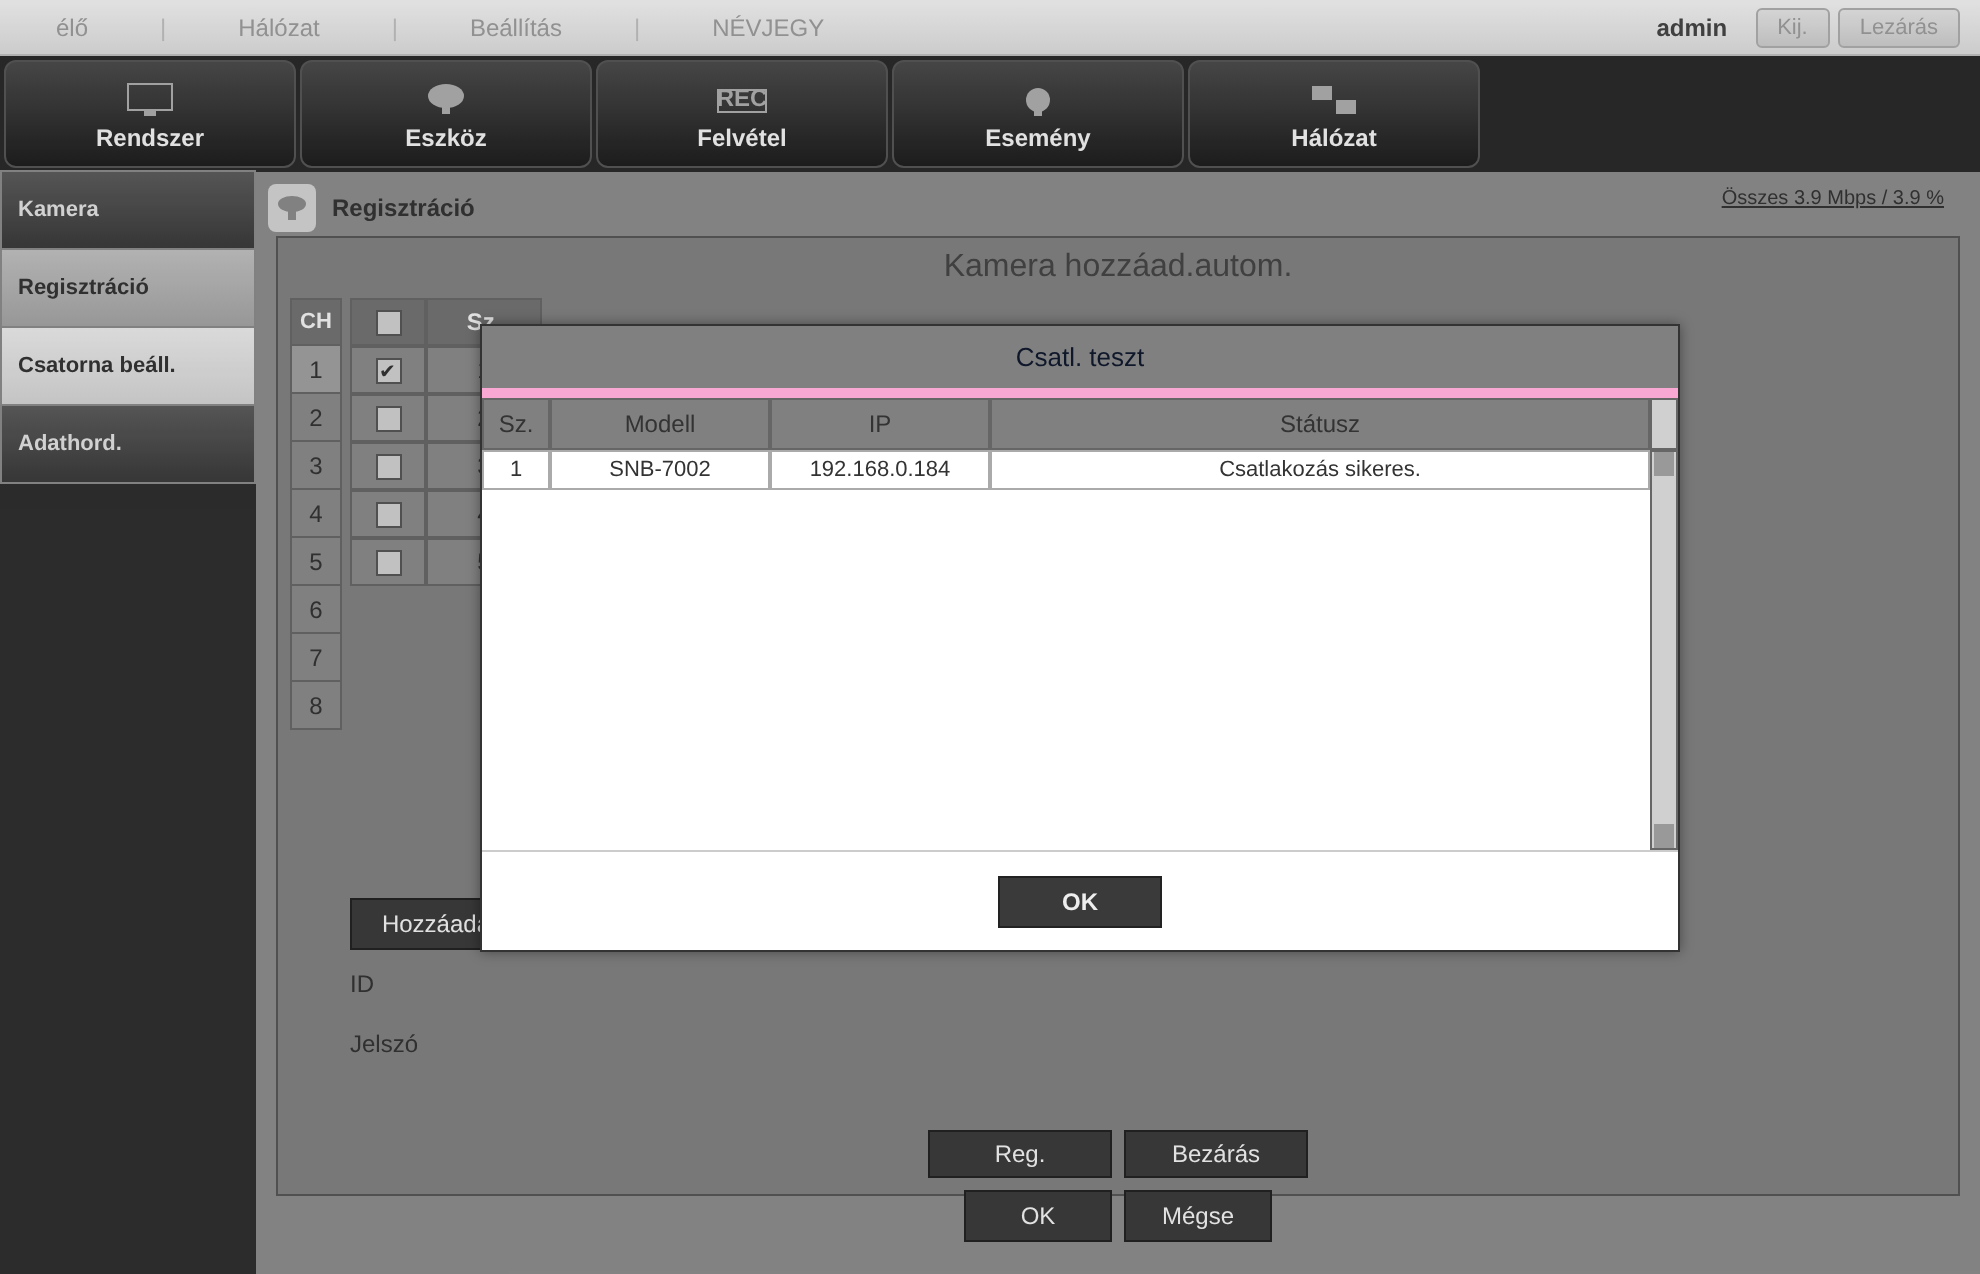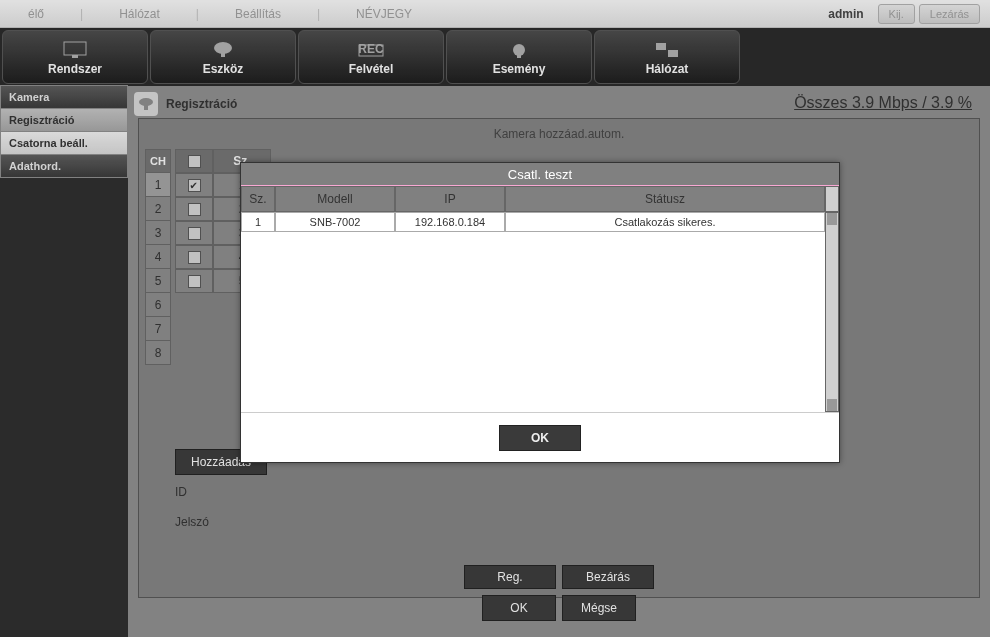--- a/index.html
+++ b/index.html
@@ -9,29 +9,29 @@
   .topbar .menu span{padding:0 18px}
   .topbar .divider{color:#bbb;padding:0}
   .topbar .spacer{flex:1}
   .topbar .user{color:#444;font-weight:bold;margin-right:10px}
   .topbar .btn{background:linear-gradient(#e0e0e0,#c8c8c8);border:1px solid #aaa;border-radius:3px;padding:3px 10px;margin-left:4px;color:#999;font-size:11px}
   .maintabs{height:58px;background:#2a2a2a;display:flex;padding:2px;gap:2px}
   .tab{width:146px;background:linear-gradient(#4a4a4a,#1e1e1e);border:1px solid #555;border-radius:6px;display:flex;flex-direction:column;align-items:center;justify-content:center;color:#eee;font-weight:bold;font-size:13px;cursor:pointer}
   .tab .ticon{width:40px;height:24px;display:flex;align-items:center;justify-content:center;color:#aaa}
   .content{position:absolute;top:86px;left:0;right:0;bottom:0;display:flex}
   .sidebar{width:128px;background:#2e2e2e}
-  .side-item{height:24px;background:linear-gradient(#e6e6e6,#cfcfcf);border:1px solid #888;display:flex;align-items:center;padding-left:8px;color:#333;font-weight:bold;font-size:11px;margin-top:-1px;cursor:pointer}
+  .side-item{height:40px;background:linear-gradient(#e6e6e6,#cfcfcf);border:1px solid #888;display:flex;align-items:center;padding-left:8px;color:#333;font-weight:bold;font-size:11px;margin-top:-1px;cursor:pointer}
   .side-item.dark{background:linear-gradient(#5a5a5a,#3a3a3a);color:#ddd}
   .side-item.sel{background:linear-gradient(#bcbcbc,#a0a0a0)}
   .main{flex:1;background:#8a8a8a;position:relative}
   .page-hdr{height:36px;display:flex;align-items:center;padding-left:6px;gap:8px;color:#333;font-weight:bold;font-size:15px}
   .page-hdr .picon{width:24px;height:24px;background:#cfcfcf;border-radius:4px;display:flex;align-items:center;justify-content:center}
-  .page-hdr .stats{position:absolute;right:18px;top:8px;font-size:16px;font-weight:normal;text-decoration:underline;color:#333}
+  .page-hdr .stats{position:absolute;right:18px;top:8px;font-size:10px;font-weight:normal;text-decoration:underline;color:#333}
   .reg-panel{position:absolute;top:32px;left:10px;right:10px;height:480px;background:#7f7f7f;border:1px solid #555}
-  .reg-title{height:30px;display:flex;align-items:center;justify-content:center;color:#444;font-size:12px}
+  .reg-title{height:30px;display:flex;align-items:center;justify-content:center;color:#444;font-size:16px}
   .grid{display:flex;align-items:flex-start;padding:0 6px}
   .chcol{width:26px}
   .chcol .chhdr{height:24px;border:1px solid #666;background:#707070;display:flex;align-items:center;justify-content:center;color:#eee;font-weight:bold;font-size:11px}
   .chcol .chcell{height:24px;border:1px solid #666;border-top:none;background:#878787;display:flex;align-items:center;justify-content:center;color:#333;cursor:pointer}
   .chcol .chcell.sel{background:#9c9c9c}
   .tbl{flex:1;margin-left:4px}
   .trow{display:flex;height:24px}
   .tcell{border:1px solid #666;display:flex;align-items:center;justify-content:center;background:#878787;color:#333}
   .trow.hdr .tcell{background:#707070;color:#eee;font-weight:bold}
   .c-chk{width:38px}
@@ -41,24 +41,24 @@
   .panel-form{position:absolute;left:36px;bottom:62px;width:600px}
   .panel-form .addbtn{width:92px;height:26px;background:#3a3a3a;color:#eee;border:1px solid #222;display:flex;align-items:center;justify-content:center}
   .panel-form .frow{display:flex;align-items:center;height:26px;margin-top:4px}
   .panel-form .flab{width:70px;color:#333}
   .reg-footer{position:absolute;bottom:8px;left:0;right:0;display:flex;justify-content:center;gap:6px}
   .reg-footer button{width:92px;height:24px;background:#3a3a3a;color:#eee;border:1px solid #222}
   .main-footer{position:absolute;bottom:16px;left:0;right:0;display:flex;justify-content:center;gap:6px}
   .main-footer button{width:74px;height:26px;background:#3a3a3a;color:#eee;border:1px solid #222}
   .overlay{position:absolute;top:0;left:0;right:0;bottom:0;background:rgba(0,0,0,.05)}
   .modal{position:absolute;top:162px;left:240px;width:600px;background:#fff;border:1px solid #333;box-shadow:0 0 6px rgba(0,0,0,.4)}
-  .modal-title{height:23px;background:#808080;border-bottom:1px solid #f9a8d4;display:flex;align-items:center;justify-content:center;color:#ffffff;font-size:13px}
+  .modal-title{height:36px;background:#808080;border-bottom:5px solid #f9a8d4;display:flex;align-items:center;justify-content:center;color:#0f172a;font-size:13px}
   .modal-hdr{display:flex;background:#808080}
   .mh{border:1px solid #666;height:26px;display:flex;align-items:center;justify-content:center;color:#333;font-size:12px}
-  .mh1{width:34px}.mh2{width:120px}.mh3{width:110px}.mh4{flex:1}.mscroll{width:14px;background:#d0d0d0;border:1px solid #666}
+  .mh1{width:34px}.mh2{width:110px}.mh3{width:110px}.mh4{flex:1}.mscroll{width:14px;background:#d0d0d0;border:1px solid #666}
   .modal-row{display:flex;background:#fff}
   .mc{border:1px solid #aaa;height:20px;display:flex;align-items:center;justify-content:center;color:#333;font-size:11px}
   .mbody{height:200px;background:#fff;position:relative;display:flex}
   .mbody .list{flex:1}
   .modal-footer{height:50px;background:#fff;display:flex;align-items:center;justify-content:center;border-top:1px solid #ccc}
   .modal-footer button{width:82px;height:26px;background:#3a3a3a;color:#eee;border:1px solid #222;font-weight:bold}
   svg{display:block}
 </style>
 </head>
 <body>

